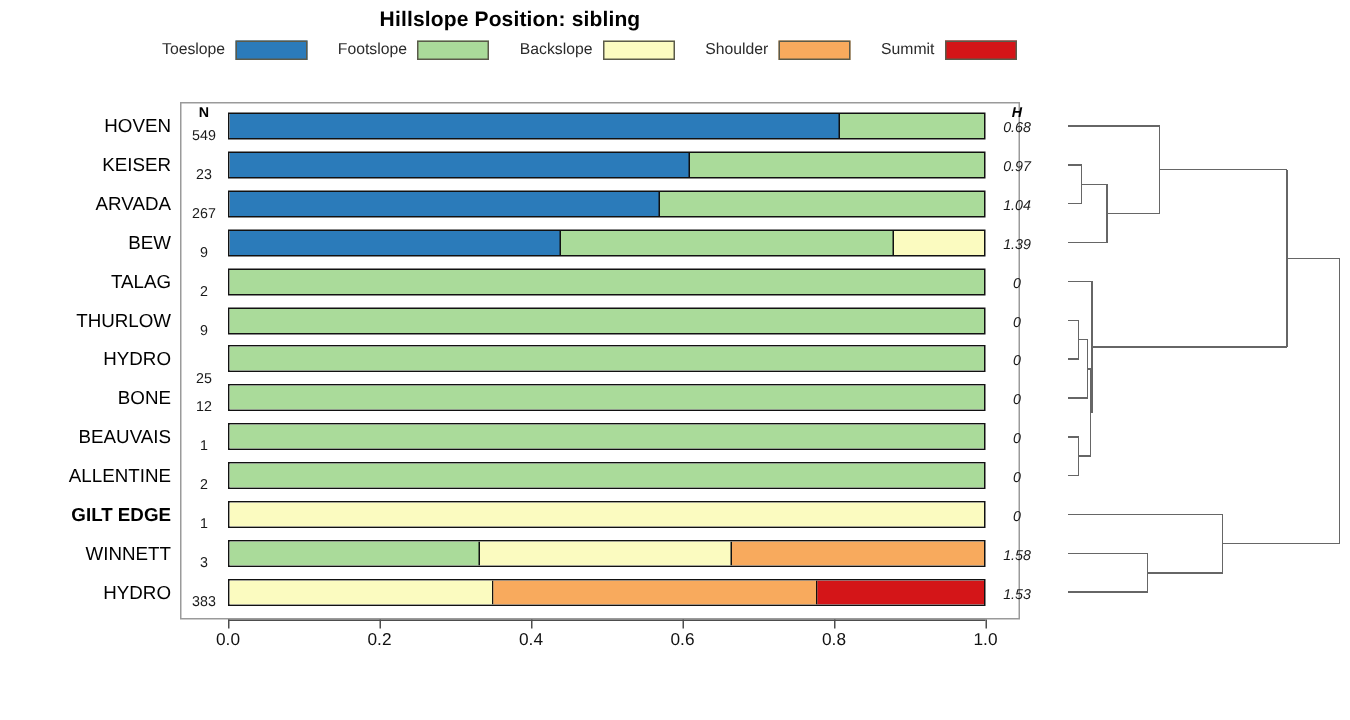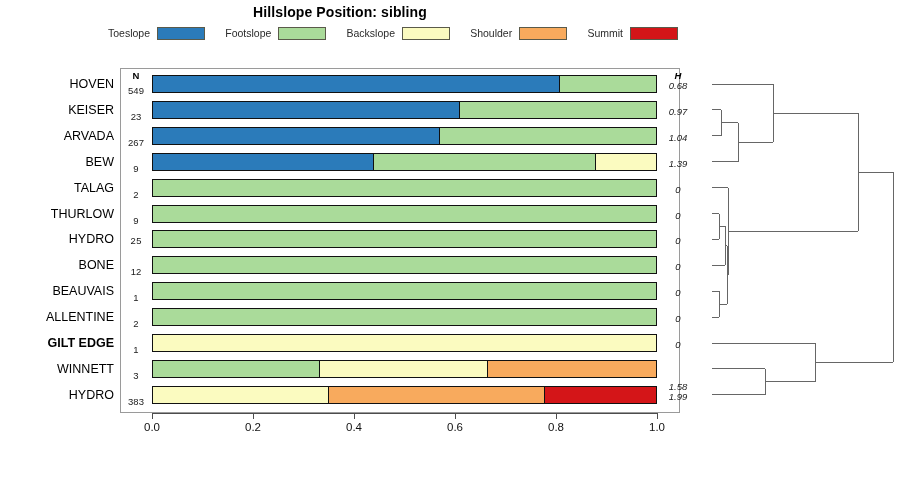--- a/index.html
+++ b/index.html
@@ -270,21 +270,21 @@
     </div>
 
   <div id="n-column">
     <div class="n-header">N</div>
   <div class="n-val" style="top: 17px;">549</div>
       <div class="n-val" style="top: 42.9px;">23</div>
       <div class="n-val" style="top: 68.8px;">267</div>
       <div class="n-val" style="top: 94.7px;">9</div>
       <div class="n-val" style="top: 120.6px;">2</div>
       <div class="n-val" style="top: 146.5px;">9</div>
-      <div class="n-val" style="top: 168px; font-family: Liberation Mono, monospace;">25</div>
+      <div class="n-val" style="top: 179px;">25</div>
       <div class="n-val" style="top: 198.3px;">12</div>
       <div class="n-val" style="top: 224.2px;">1</div>
       <div class="n-val" style="top: 250.1px;">2</div>
       <div class="n-val" style="top: 276px;">1</div>
       <div class="n-val" style="top: 301.9px;">3</div>
       <div class="n-val" style="top: 327.8px;">383</div>
     </div>
 
   <div id="h-column">
     <div class="h-header">H</div>
@@ -292,22 +292,22 @@
       <div class="h-val" style="top: 37.9px;">0.97</div>
       <div class="h-val" style="top: 63.8px;">1.04</div>
       <div class="h-val" style="top: 89.7px;">1.39</div>
       <div class="h-val" style="top: 115.6px;">0</div>
       <div class="h-val" style="top: 141.5px;">0</div>
       <div class="h-val" style="top: 167.4px;">0</div>
       <div class="h-val" style="top: 193.3px;">0</div>
       <div class="h-val" style="top: 219.2px;">0</div>
       <div class="h-val" style="top: 245.1px;">0</div>
       <div class="h-val" style="top: 271px;">0</div>
-      <div class="h-val" style="top: 296.9px; margin-top: 16px;">1.58</div>
-      <div class="h-val" style="top: 322.8px;">1.99</div>
+      <div class="h-val" style="top: 296.9px;">1.58</div>
+      <div class="h-val" style="top: 322.8px;">1.53</div>
     </div>
 
   <div id="bars-layer">
       <div class="bar-row" style="left: 152px; top: 75px; width: 505px; height: 18px;">
         <div class="bar-seg" style="width: 81%; background: rgb(43, 123, 186);"></div>
         <div class="bar-seg" style="width: 19%; background: rgb(170, 219, 154);"></div>
       </div>
       <div class="bar-row" style="left: 152px; top: 100.9px; width: 505px; height: 18px;">
         <div class="bar-seg" style="width: 61%; background: rgb(43, 123, 186);"></div>
         <div class="bar-seg" style="width: 39%; background: rgb(170, 219, 154);"></div>

